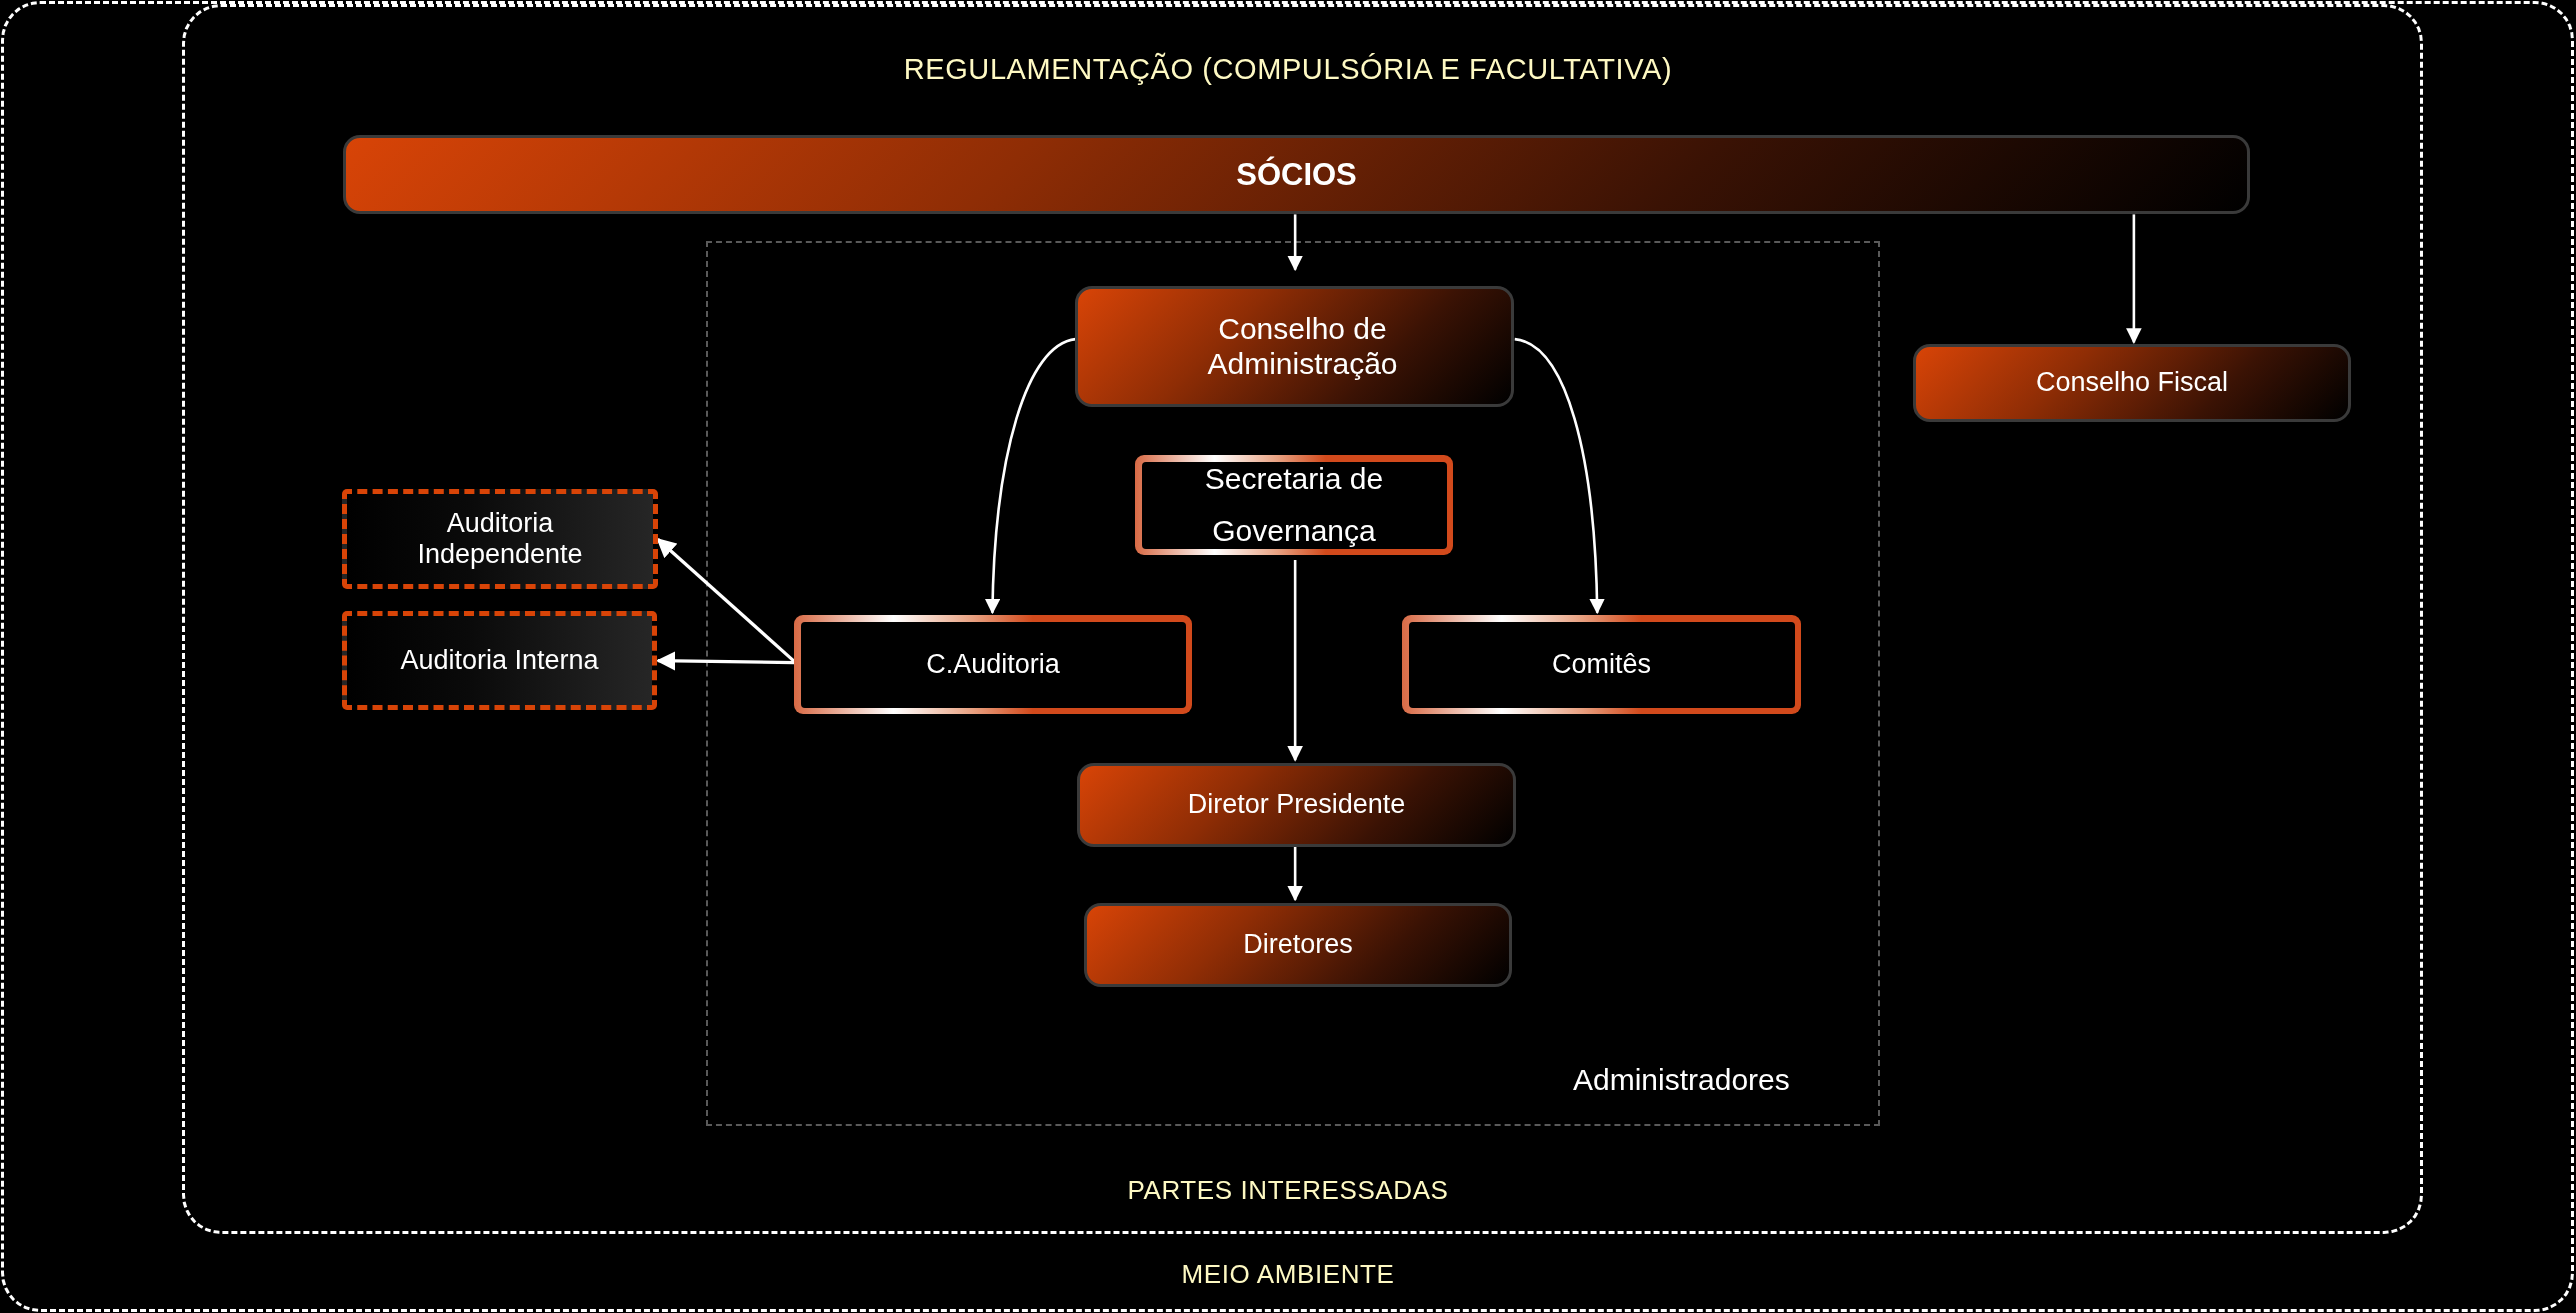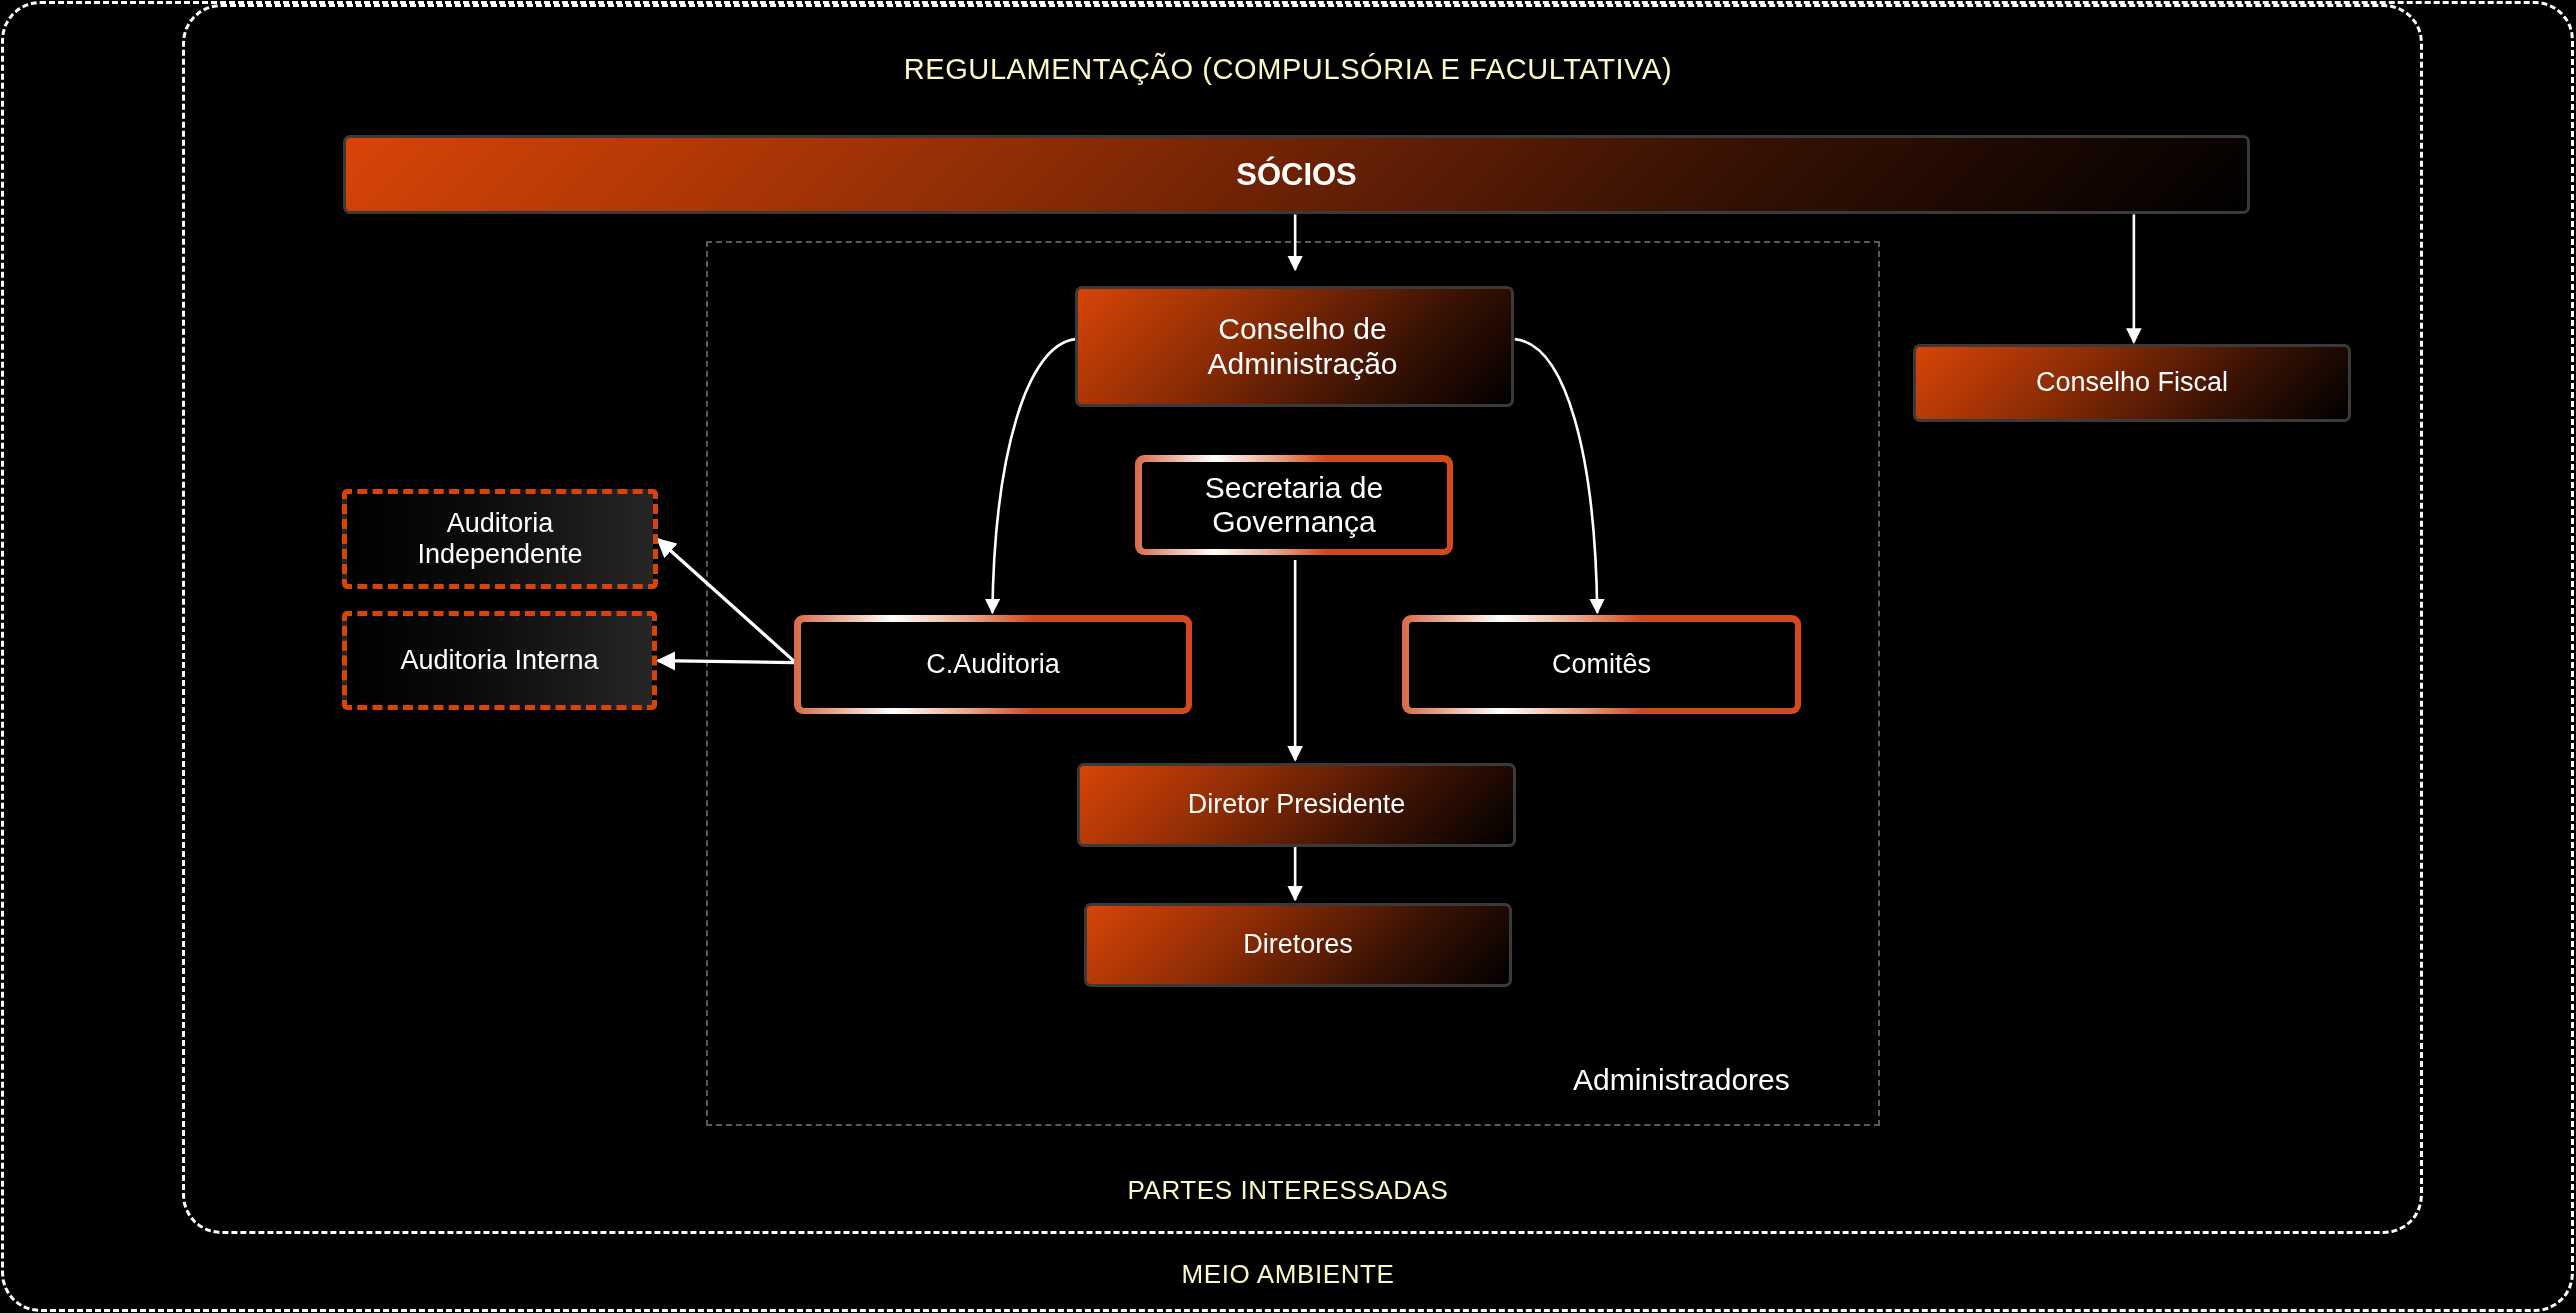--- a/index.html
+++ b/index.html
@@ -10,21 +10,21 @@
   #frame-meio { left:1.3px; top:1.3px; width:2573px; height:1311px;
                 border:3.2px dashed #fff; border-radius:39px; }
   #frame-partes { left:182px; top:3.9px; width:2241px; height:1230px;
                   border:3.2px dashed #fff; border-radius:39px; }
   #frame-admin { left:706px; top:241px; width:1174px; height:885px;
                  border:2.6px dashed #5a5a5a; }
   .zone-label { position:absolute; left:0; width:100%; text-align:center;
                 color:#fef9c3; font-size:29px; letter-spacing:0.6px; }
   .node { position:absolute; box-sizing:border-box; display:flex; align-items:center;
           justify-content:center; text-align:center; color:#fff; line-height:1.15; }
-  .solid { border:3.2px solid #3a3a3a; border-radius:7px;
+  .solid { border:3.2px solid #3a3a3a; border-radius:17px;
            background:linear-gradient(135deg, #d84407 0%, #8f2d05 35%, #3a1204 70%, #000 100%);align-items:center; }
   .outline { border-radius:9px; padding:6.5px; background:linear-gradient(90deg,#d86a45 0%, #fff 25%, #e8a080 45%, #d24a1c 60%, #d24a1c 100%); }
   .outline-inner { width:100%; height:100%; background:#000; border-radius:3.9px;
                    display:flex; align-items:center; justify-content:center; text-align:center; }
   .dashed-node { border:5.8px dashed #d84407; border-radius:5px;
                  background:linear-gradient(90deg,#000 0%, #0a0a0a 40%, #262626 100%); }
   .fs-lg { font-size:30px; }
   .fs-md { font-size:27px; }
   svg#connectors { position:absolute; left:0; top:0; pointer-events:none; }
 </style>
@@ -59,21 +59,21 @@
 <div class="node solid" style="left:343px; top:135px; width:1907px; height:79px; font-size:31px; font-weight:bold;">
   <span>SÓCIOS</span>
 </div>
 
 <div class="node solid fs-lg" style="left:1075px; top:286px; width:439px; height:121px; flex-direction:column;padding-left:16px;">
   <span>Conselho de</span>
   <span style="font-weight:normal;">Administração</span>
 </div>
 
 <div class="node outline fs-lg" style="left:1135px; top:455px; width:318px; height:100px;">
-  <div class="outline-inner" style="flex-direction:column;">
+  <div class="outline-inner" style="flex-direction:column;justify-content:space-between;">
     <span>Secretaria de</span>
     <span>Governança</span>
   </div>
 </div>
 
 <div class="node outline fs-md" style="left:794px; top:615px; width:398px; height:99px;">
   <div class="outline-inner">
     <span>C.Auditoria</span>
   </div>
 </div>

